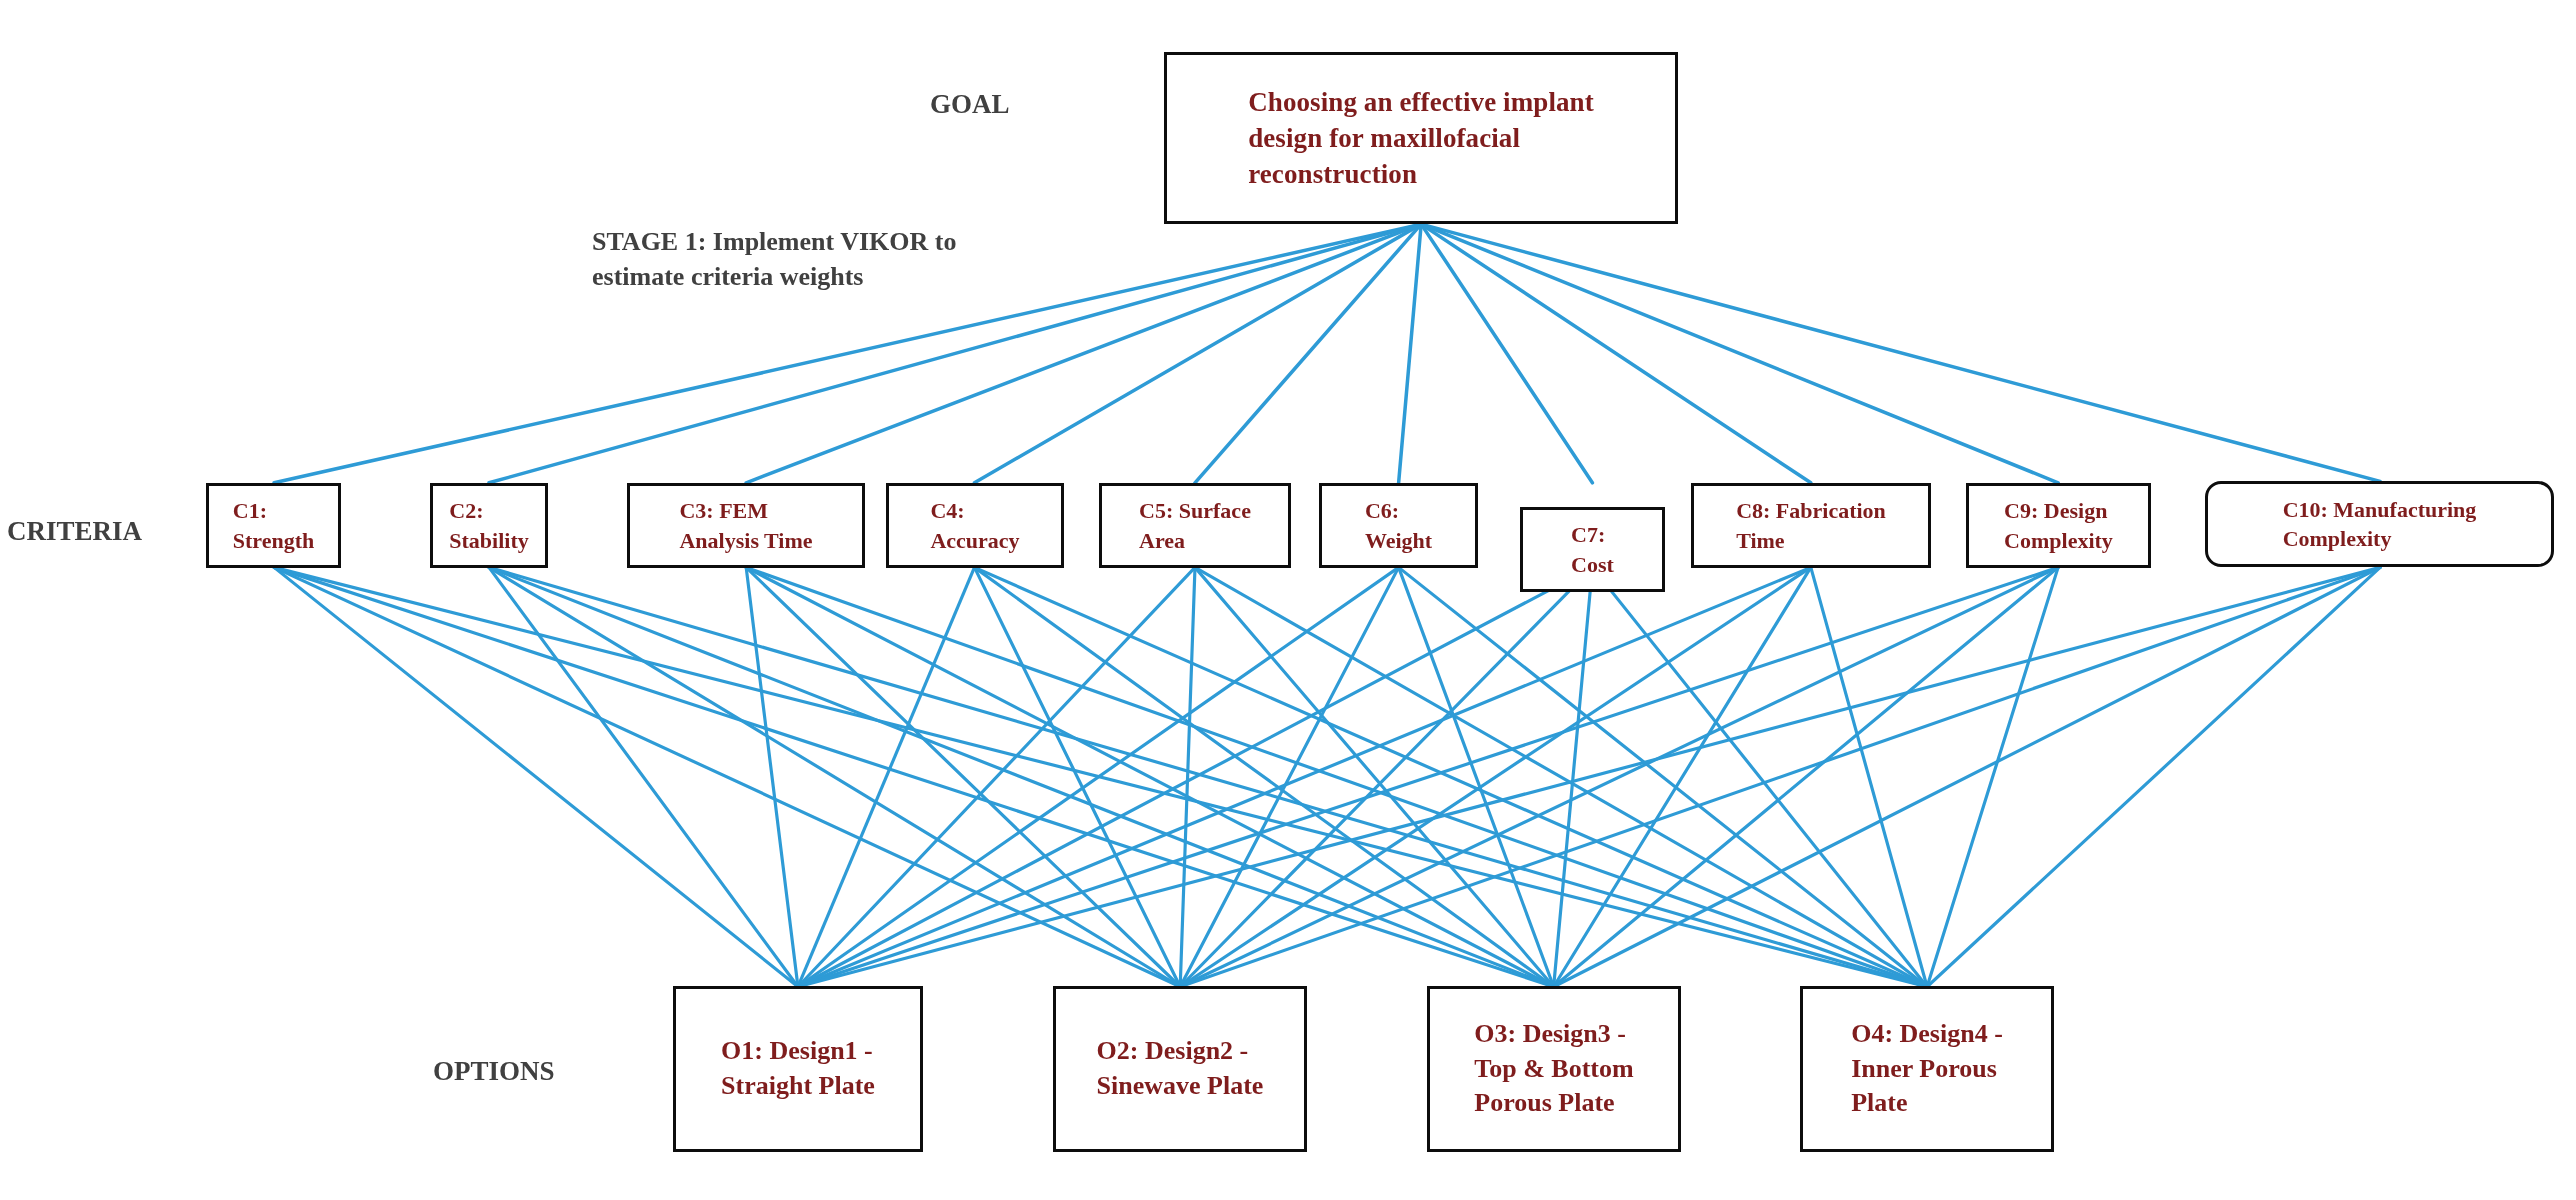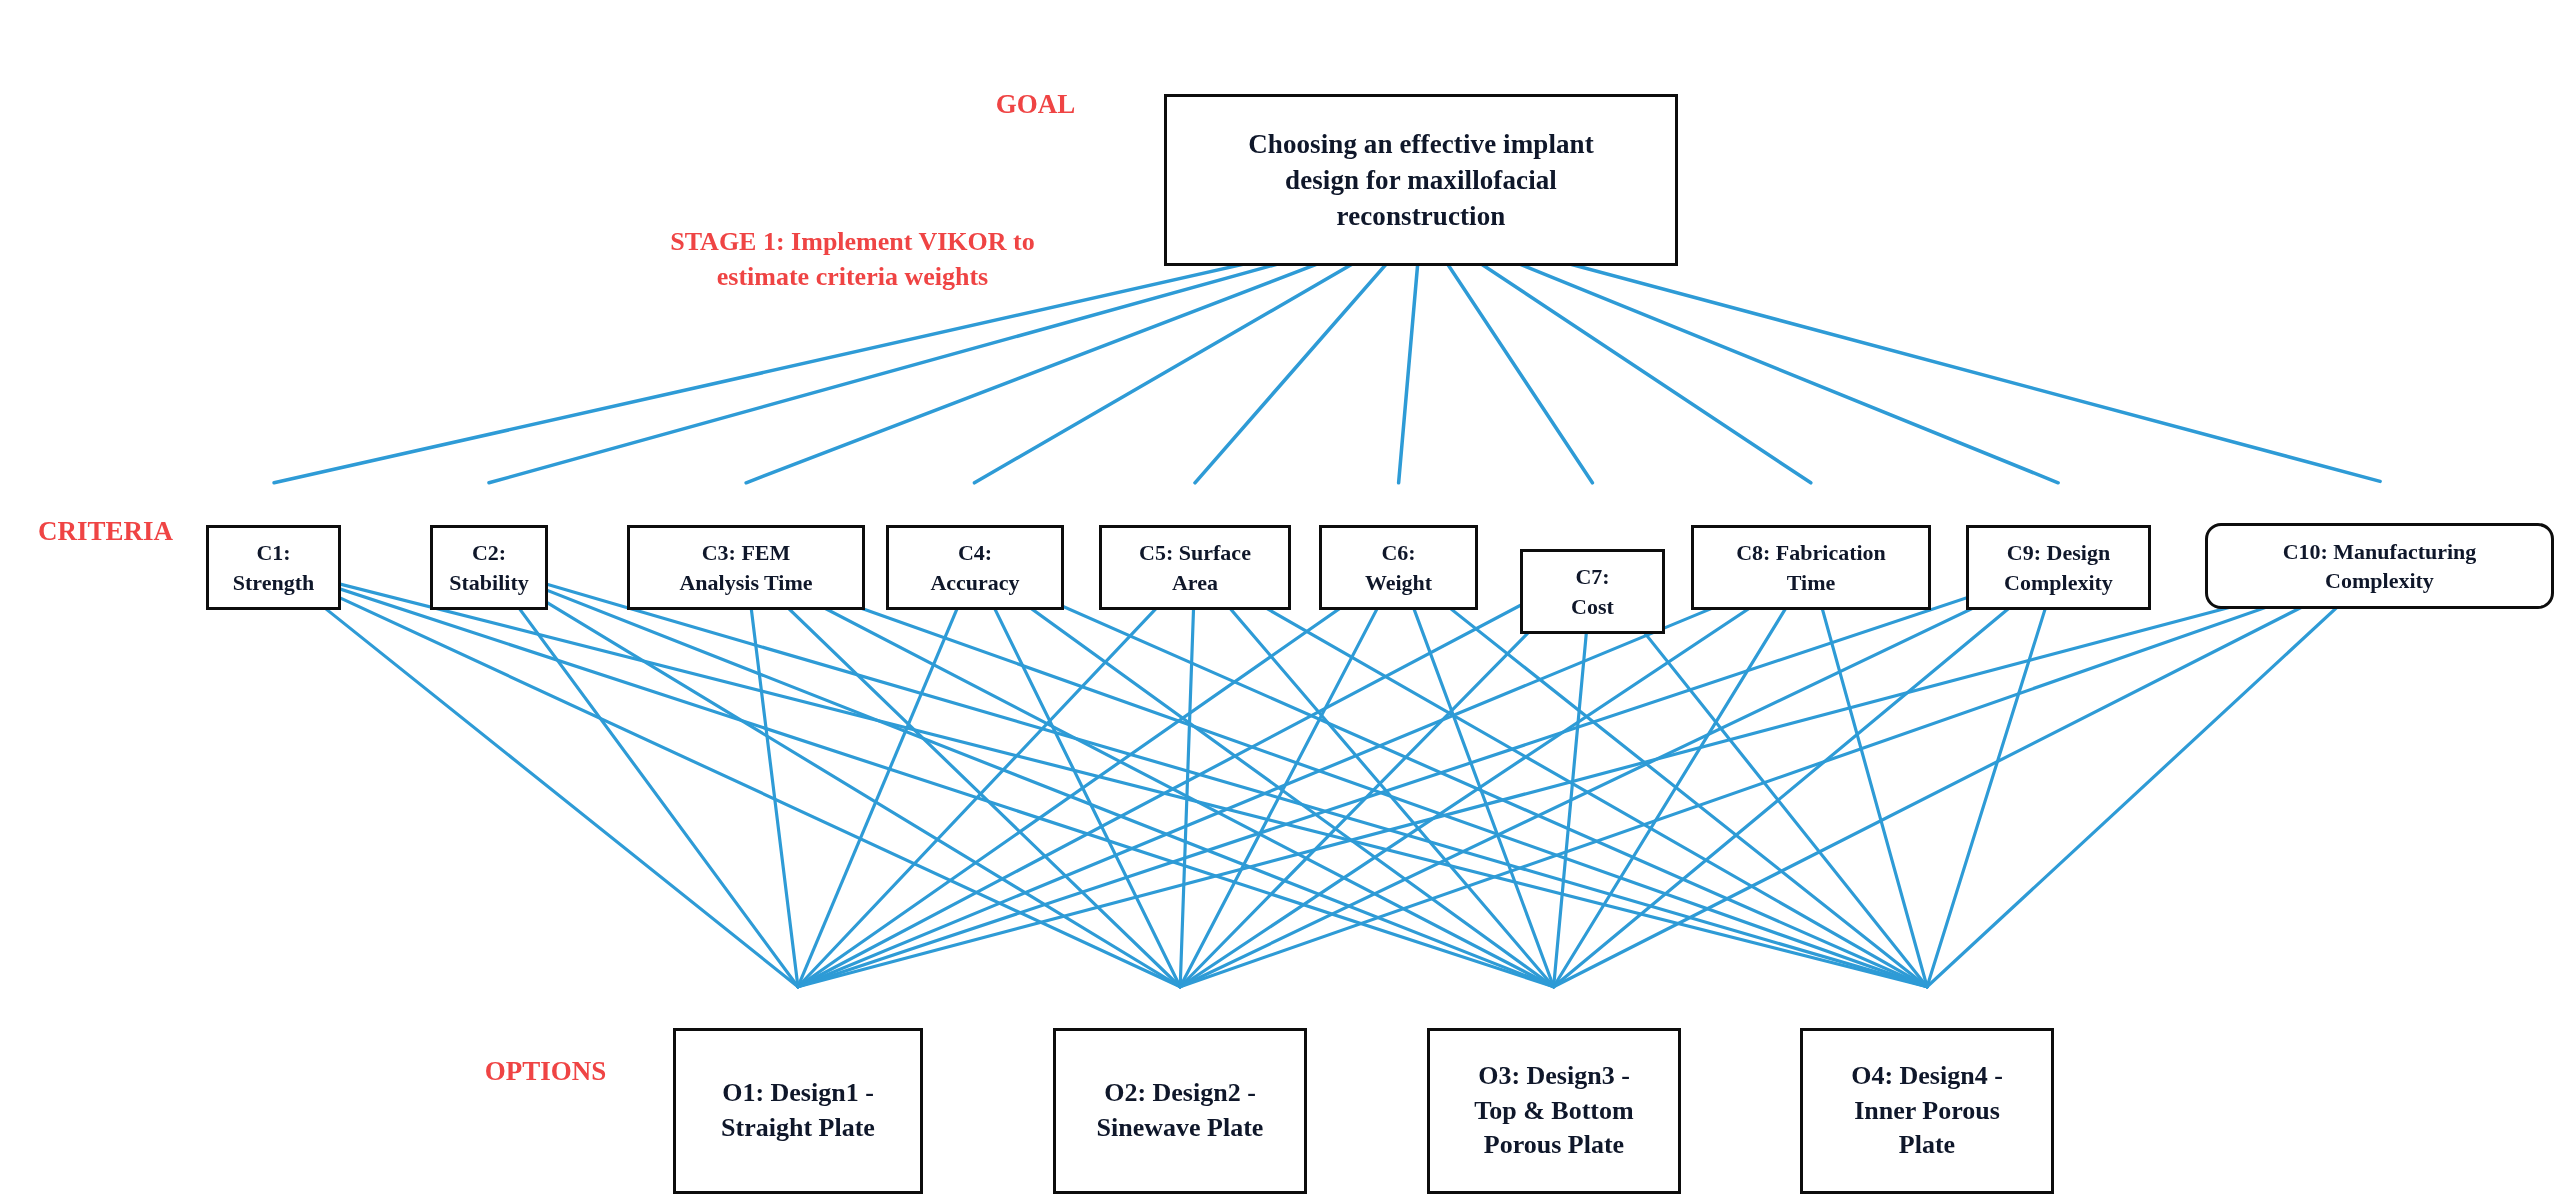--- a/index.html
+++ b/index.html
@@ -25,37 +25,35 @@
     pointer-events: none;
   }
   .node {
     position: absolute;
     box-sizing: border-box;
     background: #ffffff;
     border: 3.5px solid #0d0d0d;
     display: flex;
     align-items: center;
     justify-content: center;
-    text-align: center;
+    text-align: left;
     font-weight: bold;
-    color: #0f172a;
+    color: #7f1d1d;
     line-height: 1.34;
     z-index: 3;
-    margin-top: 42px;
   }
   .node-goal { font-size: 27px; letter-spacing: 0.1px; }
   .node-crit { font-size: 22px; }
   .node-opt  { font-size: 26px; }
   .node .txt { display: block; padding: 0 8.5px; white-space: pre-line; }
 
   .side-label {
     position: absolute;
     font-weight: bold;
-    color: #ef4444;
-    text-align: center;
+    color: #404040;
     font-size: 27px;
     line-height: 1.34;
     white-space: pre-line;
     z-index: 4;
   }
   .stage-label { font-size: 26px; }
 </style>
 </head>
 <body>
 

